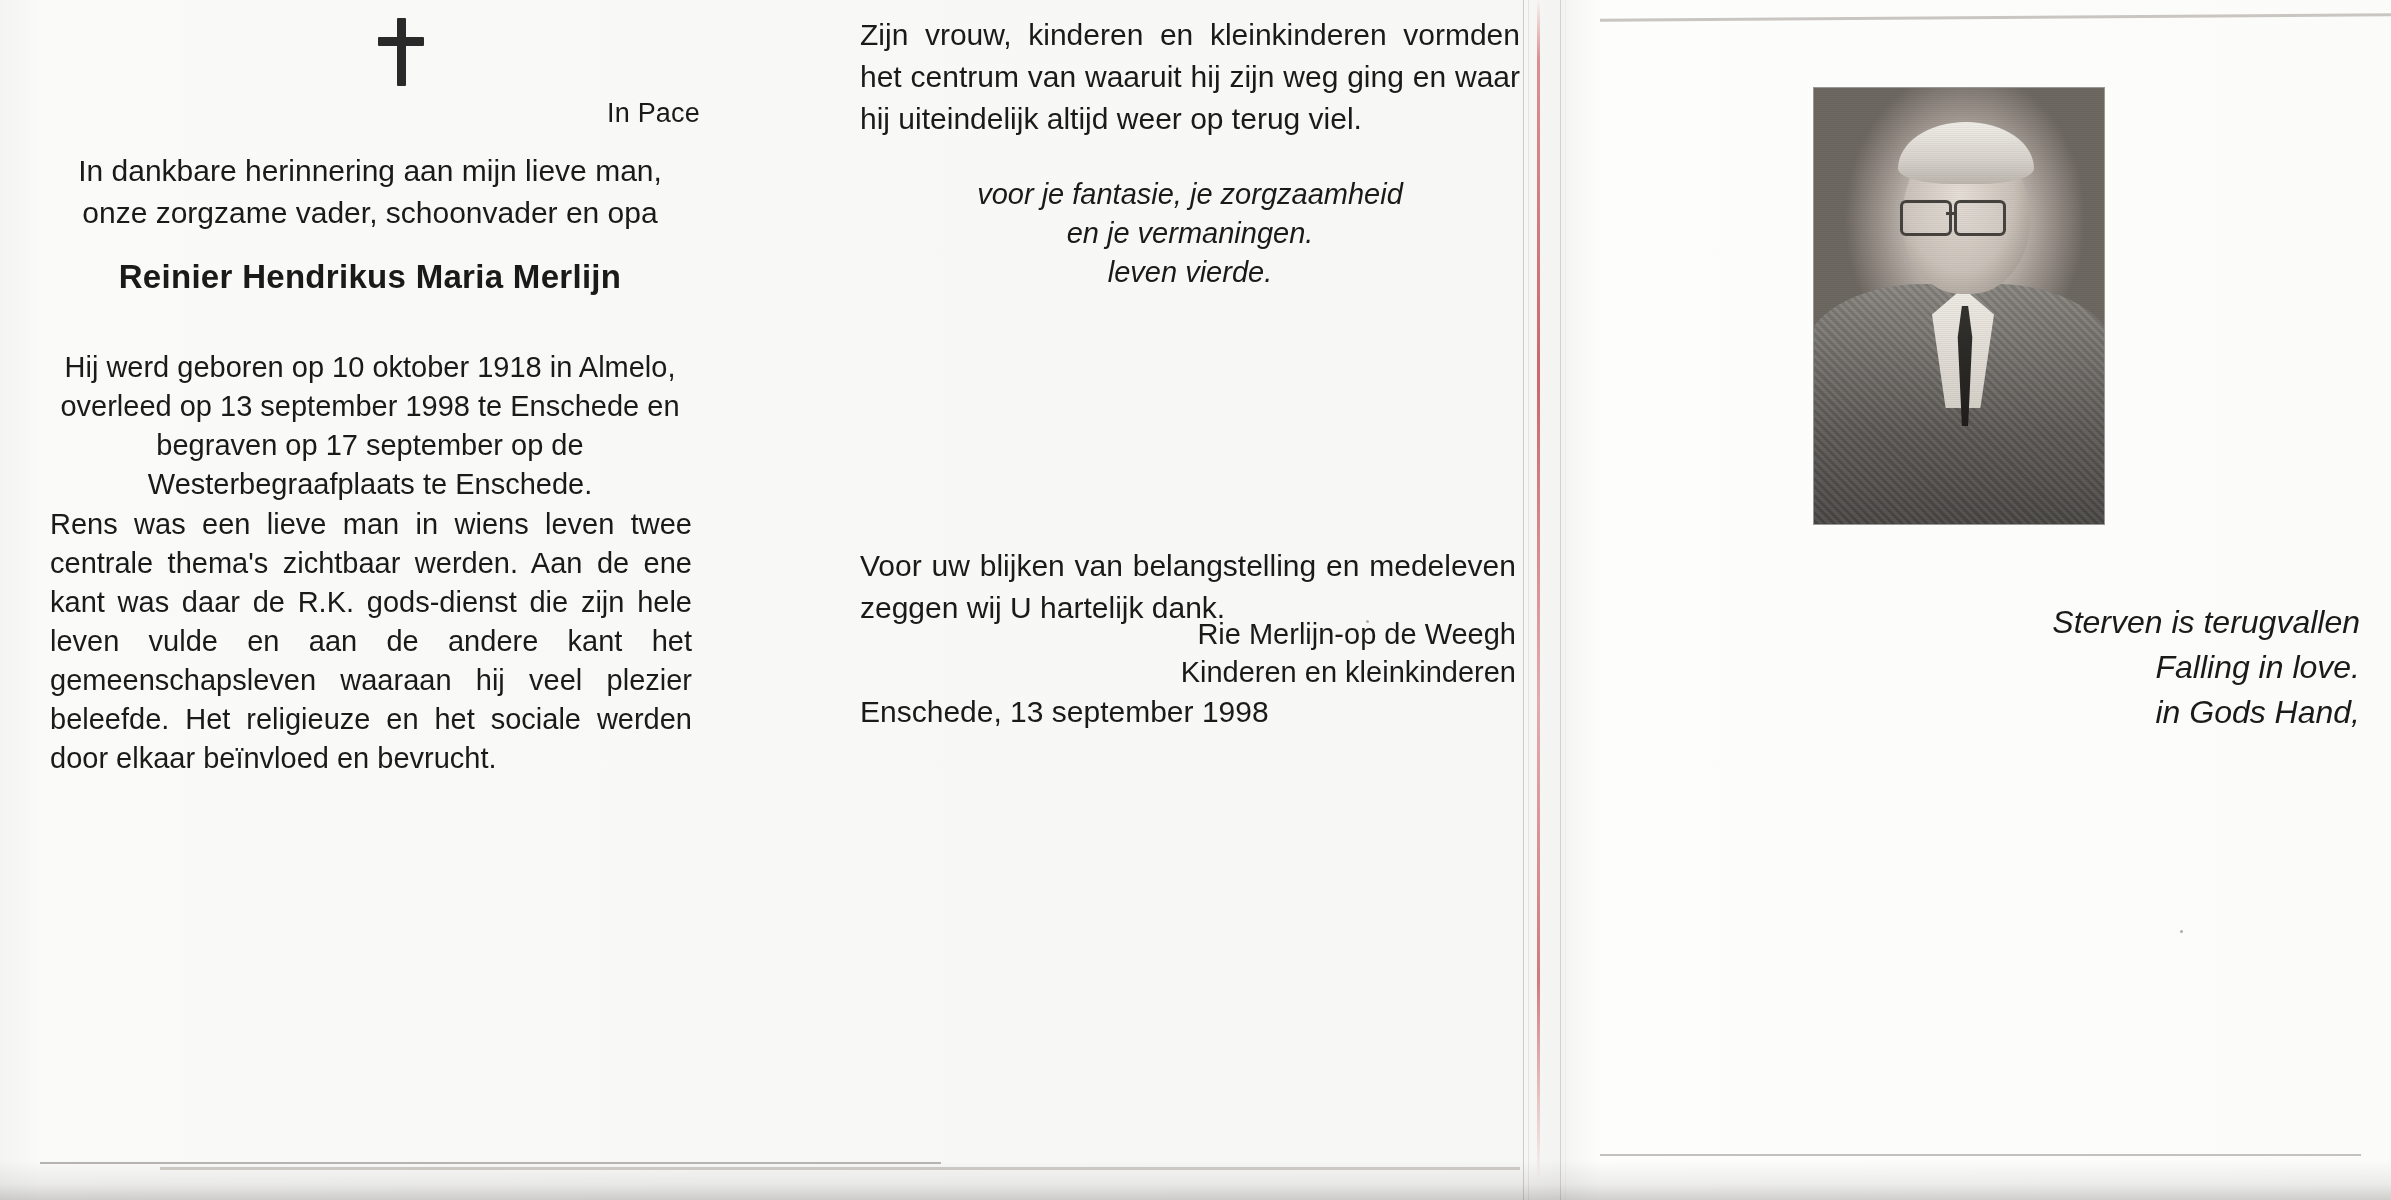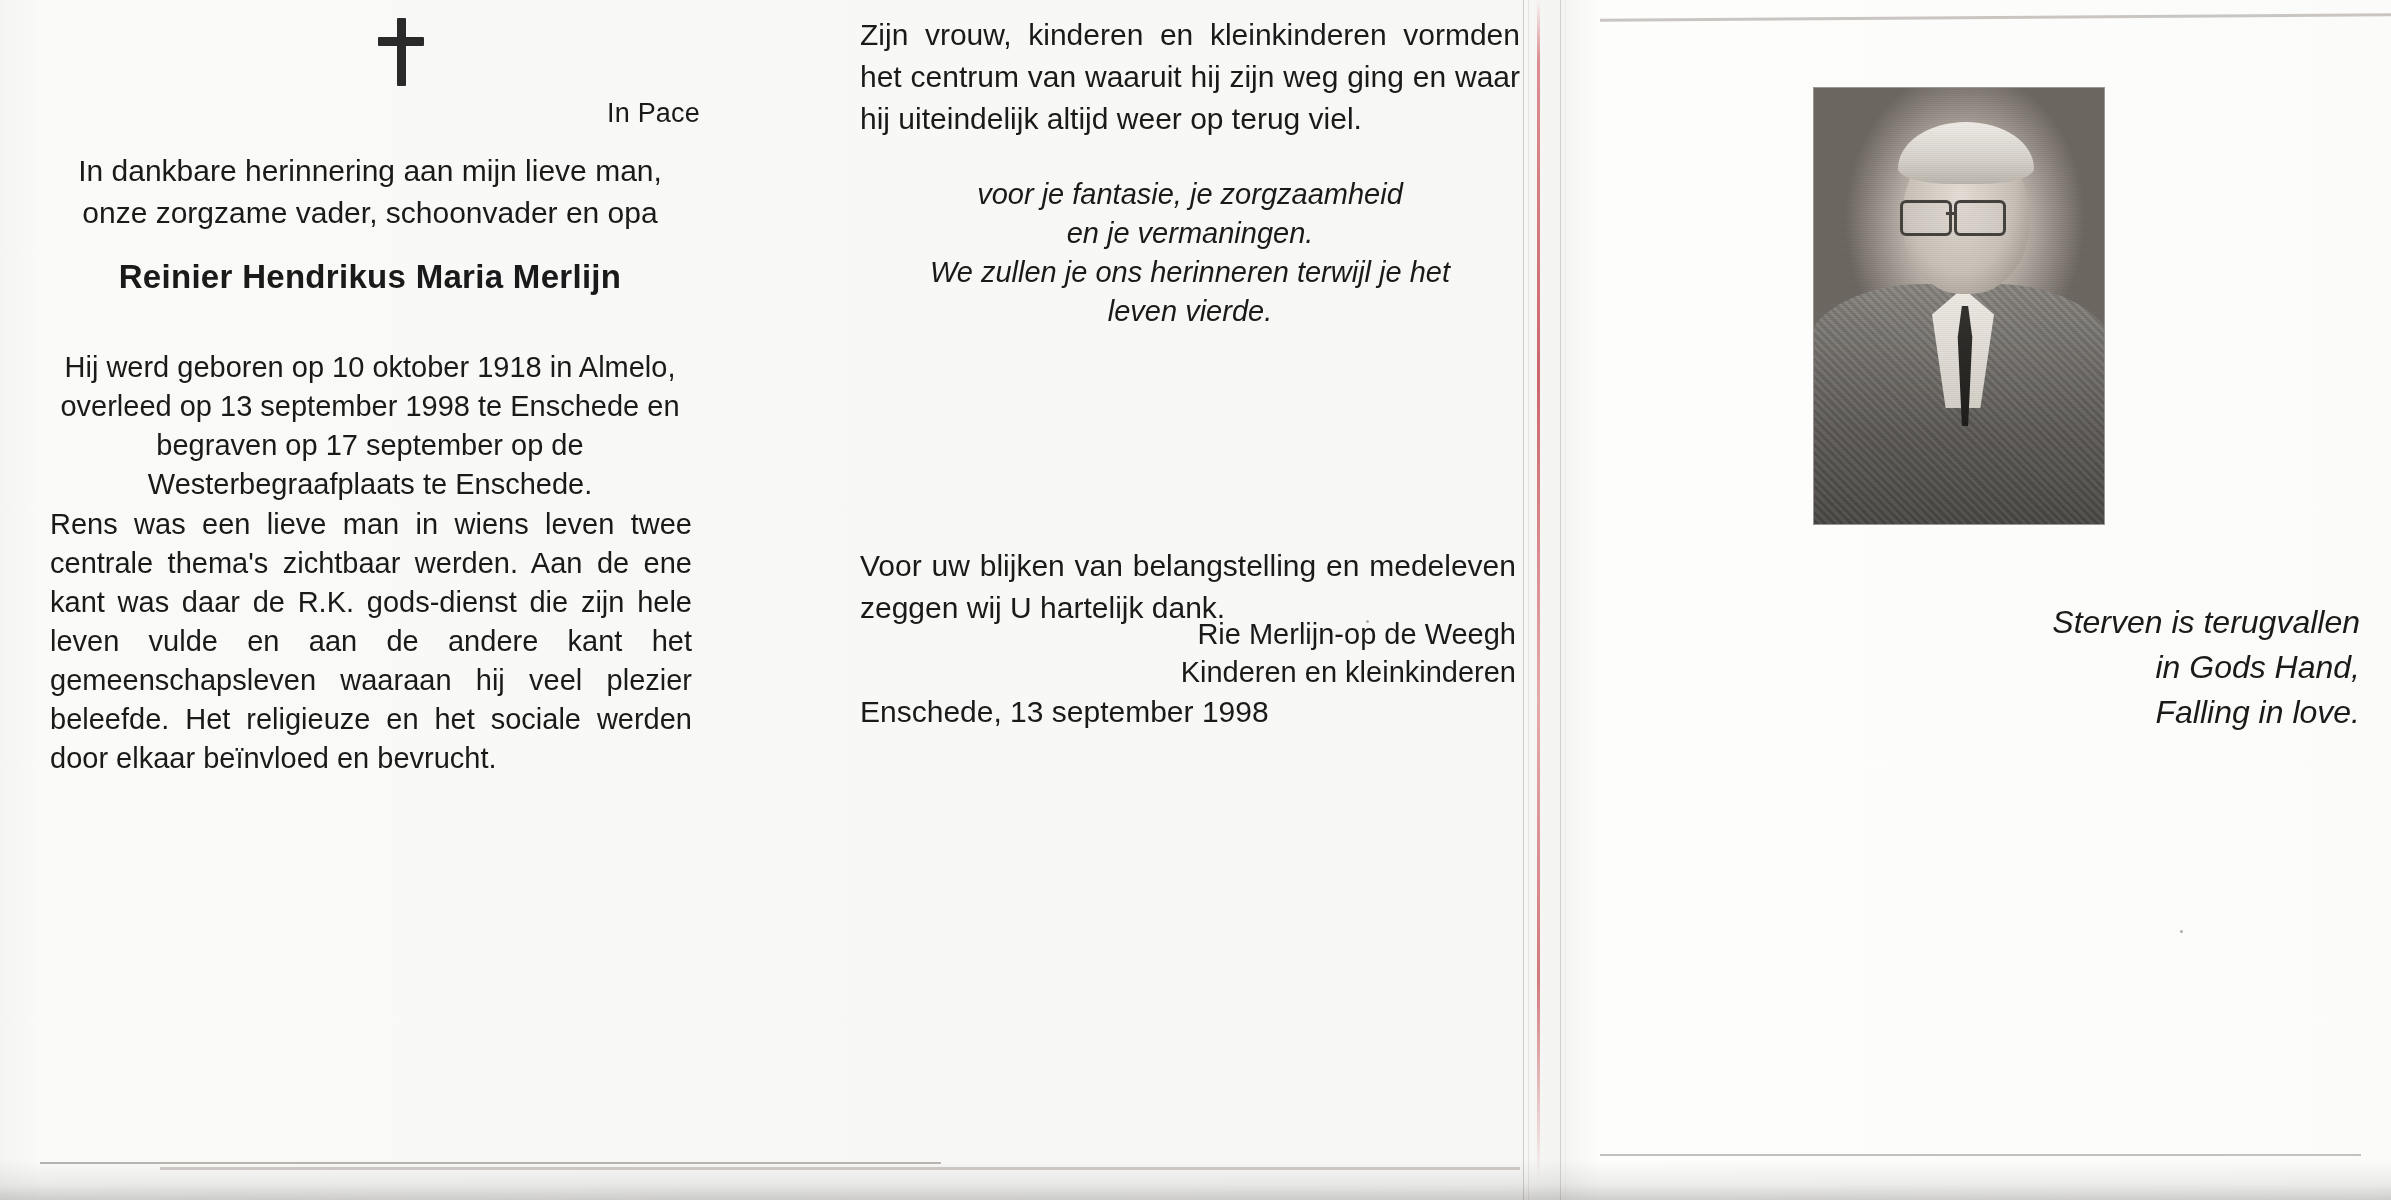--- a/index.html
+++ b/index.html
@@ -346,21 +346,20 @@
     <div class="bio">Rens was een lieve man in wiens leven twee centrale thema's zichtbaar werden. Aan de ene kant was daar de R.K. gods-dienst die zijn hele leven vulde en aan de andere kant het gemeenschapsleven waaraan hij veel plezier beleefde. Het religieuze en het sociale werden door elkaar beïnvloed en bevrucht.</div>
   </div>
 
   <div class="col col-mid">
 
     <div class="mid-top">Zijn vrouw, kinderen en kleinkinderen vormden het centrum van waaruit hij zijn weg ging en waar hij uiteindelijk altijd weer op terug viel.</div>
 
     <div class="poem">
       <div>voor je fantasie, je zorgzaamheid</div>
       <div>en je vermaningen.</div>
-      <div>We zullen je ons herinneren terwijl je het</div>
       <div>leven vierde.</div>
     </div>
 
     <div class="thanks">Voor uw blijken van belangstelling en medeleven zeggen wij U hartelijk dank.</div>
 
     <div class="signers">
       <div>Rie Merlijn-op de Weegh</div>
       <div>Kinderen en kleinkinderen</div>
     </div>
 
@@ -378,17 +377,17 @@
         <div class="p-hair"></div>
         <div class="p-glass l"></div>
         <div class="p-glass r"></div>
         <div class="p-bridge"></div>
         <div class="p-grain"></div>
       </div>
     </div>
 
     <div class="quote">
       <div>Sterven is terugvallen</div>
+      <div>Falling in love.</div>
       <div>in Gods Hand,</div>
-      <div>Falling in love.</div>
     </div>
   </div>
 </div>
 
 </body></html>

